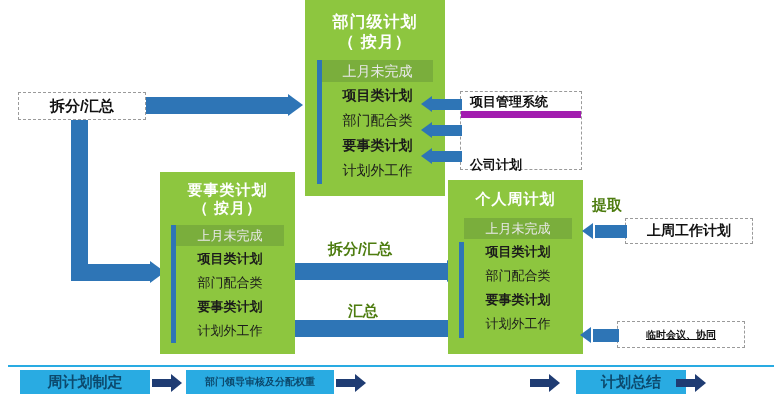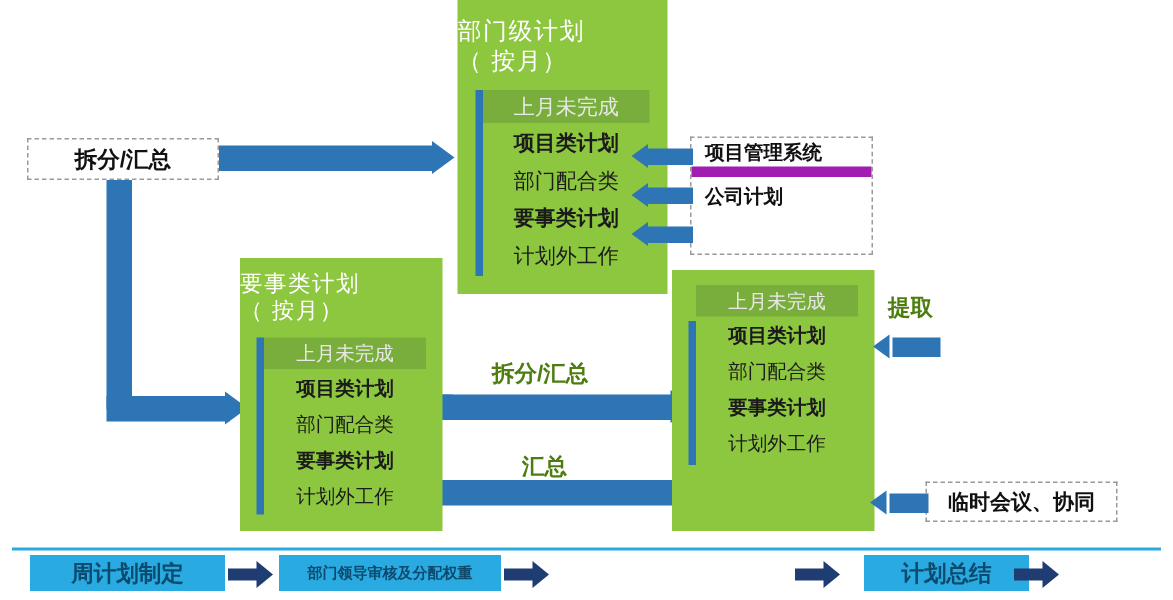--- a/index.html
+++ b/index.html
@@ -12,22 +12,22 @@
   #canvas{position:relative;width:782px;height:400px;}
 
   
   .plan-card{
     position:absolute;
     background:#8DC63F;
     box-sizing:border-box;
   }
   .plan-title{
     color:#ffffff;
-    font-weight:normal;
-    text-align:left;
+    font-weight:bold;
+    text-align:center;
     line-height:1.22;
     letter-spacing:1px;
     white-space:pre-line;
   }
   .plan-rows{position:relative;}
   .plan-row{
     color:#1b1b1b;
     text-align:center;
     white-space:nowrap;
     position:relative;
@@ -62,21 +62,21 @@
     border:1px dashed #9a9a9a;
     box-sizing:border-box;
   }
   .dash-group .dg-item{
     display:flex;align-items:center;
     color:#111;font-weight:bold;white-space:nowrap;
     padding-left:9px;
     border-bottom:7px solid #a21caf;
     box-sizing:border-box;
   }
-  .dash-group .dg-item:last-child{border-bottom:none;}
+  .dash-group .dg-item:last-child{border-bottom:none;margin-top:34px;}
 
   
   .shaft{position:absolute;background:#2E75B6;}
   .head{position:absolute;width:0;height:0;}
   .head.right{border-top:11px solid transparent;border-bottom:11px solid transparent;border-left:15px solid #2E75B6;}
   .head.left{border-top:11px solid transparent;border-bottom:11px solid transparent;border-right:15px solid #2E75B6;}
   .head.left.sm{border-top:8px solid transparent;border-bottom:8px solid transparent;border-right:11px solid #2E75B6;}
 
   .flow-label{
     position:absolute;
@@ -156,35 +156,37 @@
       <div class="spine" style="left:11px;top:0px;height:118px;"></div>
       <div class="plan-row muted" style="margin:0 11px 2px 16px;font-size:13px;height:21px;line-height:21px;">上月未完成</div>
       <div class="plan-row" style="margin:0 11px 2px 16px;font-size:13px;height:22px;line-height:22px;font-weight:bold;">项目类计划</div>
       <div class="plan-row" style="margin:0 11px 2px 16px;font-size:13px;height:22px;line-height:22px;">部门配合类</div>
       <div class="plan-row" style="margin:0 11px 2px 16px;font-size:13px;height:22px;line-height:22px;font-weight:bold;">要事类计划</div>
       <div class="plan-row" style="margin:0 11px 0 16px;font-size:13px;height:22px;line-height:22px;">计划外工作</div>
     </div>
   </div>
 
   <div class="plan-card" style="left:448px;top:180px;width:135px;height:174px;">
+    <div class="plan-title" style="padding-top:10px;font-size:15px;">个人周计划</div>
     <div class="plan-rows" style="margin-top:10px;">
       <div class="spine" style="left:11px;top:24px;height:96px;"></div>
       <div class="plan-row muted" style="margin:0 11px 2px 16px;font-size:13px;height:21px;line-height:21px;">上月未完成</div>
       <div class="plan-row" style="margin:0 11px 2px 16px;font-size:13px;height:22px;line-height:22px;font-weight:bold;">项目类计划</div>
       <div class="plan-row" style="margin:0 11px 2px 16px;font-size:13px;height:22px;line-height:22px;">部门配合类</div>
       <div class="plan-row" style="margin:0 11px 2px 16px;font-size:13px;height:22px;line-height:22px;font-weight:bold;">要事类计划</div>
       <div class="plan-row" style="margin:0 11px 0 16px;font-size:13px;height:22px;line-height:22px;">计划外工作</div>
     </div>
   </div>
 
   <div class="flow-label" style="left:592px;top:196px;font-size:15px;">提取</div>
+  <div class="dash-box" style="left:625px;top:218px;width:128px;height:26px;font-size:14px;">上周工作计划</div>
   <div class="shaft" style="left:595px;top:225px;width:32px;height:13px;"></div>
   <div class="head left sm" style="left:582px;top:223px;"></div>
 
-  <div class="dash-box" style="left:617px;top:321px;width:128px;height:27px;font-size:14px;">临时会议、协同</div>
+  <div class="dash-box" style="left:617px;top:321px;width:128px;height:27px;font-size:10px;text-decoration:underline;">临时会议、协同</div>
   <div class="shaft" style="left:593px;top:329px;width:26px;height:13px;"></div>
   <div class="head left sm" style="left:580px;top:327px;"></div>
 
   <div class="flow-label" style="left:328px;top:240px;font-size:15px;">拆分/汇总</div>
   <div class="flow-label" style="left:348px;top:302px;font-size:15px;">汇总</div>
 
   <div class="band-rule" style="left:8px;top:365px;width:766px;"></div>
 
   <div class="band-seg" style="left:20px;top:370px;width:130px;height:24px;font-size:15px;">周计划制定</div>
   <div class="band-arrow" style="left:152px;top:374px;width:32px;height:18px;">

